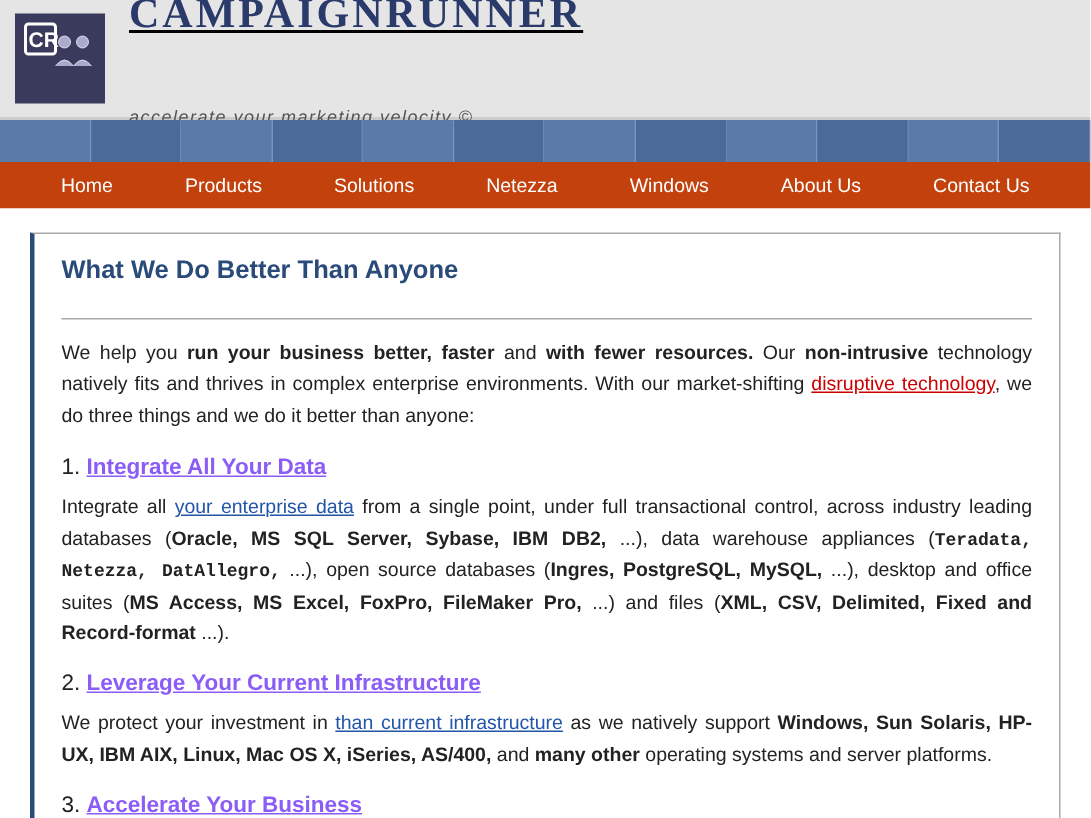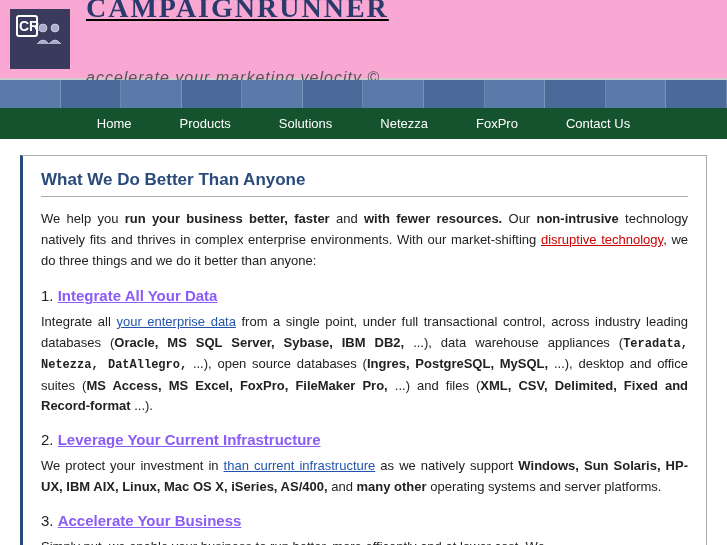--- a/index.html
+++ b/index.html
@@ -2,21 +2,21 @@
 <html><head>
   <meta charset="utf-8">
   <style>
     * { margin: 0; padding: 0; box-sizing: border-box; }
     body { font-family: Arial, sans-serif; font-size: 13px; background: #fff; width: 727px; }
 
     
     #header {
       display: flex;
       align-items: center;
-      background: #f9a8d4;
+      background: #e5e5e5;
       padding: 8px 10px;
       border-bottom: 2px solid #ccc;
       height: 80px;
     }
     #logo-icon {
       width: 60px;
       height: 60px;
       background: #3a3a5c;
       display: flex;
       align-items: center;
@@ -28,21 +28,21 @@
     #brand-text { display: flex; flex-direction: column; text-decoration: underline; }
     #brand-name {
       font-size: 28px;
       font-weight: bold;
       color: #2a3a6a;
       letter-spacing: 2px;
       font-family: Georgia, serif;
       text-transform: uppercase;
     }
     #brand-tagline {
-      font-size: 16px;
+      font-size: 12px;
       color: #555;
       font-style: italic;
       letter-spacing: 1px;
       margin-top: 45px;
     }
 
     
     #photo-strip {
       height: 28px;
       background: #4a6a9a;
@@ -52,21 +52,21 @@
     .strip-segment {
       flex: 1;
       height: 28px;
       border-right: 1px solid rgba(255,255,255,0.2);
     }
     .strip-segment:nth-child(odd) { background: #5a7aaa; }
     .strip-segment:nth-child(even) { background: #4a6a9a; }
 
     
     #nav {
-      background: #14532d;
+      background: #c2410c;
       display: flex;
       justify-content: center;
       gap: 12px;
       padding: 0;
     }
     .nav-item {
       color: #fff;
       padding: 8px 18px;
       font-size: 13px;
       cursor: pointer;
@@ -87,21 +87,21 @@
       max-width: 690px;
       margin: 0 auto;
     }
 
     #page-heading {
       font-size: 17px;
       color: #2a4a7a;
       font-weight: bold;
       margin-bottom: 12px;
       border-bottom: 1px solid #aaa;
-      padding-bottom: 6px;
+      padding-bottom: 22px;
     }
 
     #intro-text {
       font-size: 13px;
       color: #222;
       line-height: 1.6;
       text-align: justify;
       margin-bottom: 16px;
     }
     .bold { font-weight: bold; }
@@ -166,21 +166,22 @@
   <div class="strip-segment"></div>
   <div class="strip-segment"></div>
   <div class="strip-segment"></div>
 </div>
 
 <nav id="nav">
   <a class="nav-item">Home</a>
   <a class="nav-item">Products</a>
   <a class="nav-item">Solutions</a>
   <a class="nav-item">Netezza</a>
-  <a class="nav-item">FoxPro</a>
+  <a class="nav-item">Windows</a>
+  <a class="nav-item">About Us</a>
   <a class="nav-item">Contact Us</a>
 </nav>
 
 <div id="main">
   <div id="content-box">
 
     <div id="page-heading">What We Do Better Than Anyone</div>
 
     <div id="intro-text">
       We help you <span class="bold">run your business better, faster</span> and <span class="bold">with fewer resources.</span> Our <span class="bold">non-intrusive</span> technology natively fits and thrives in complex enterprise environments. With our market-shifting <span class="link-style">disruptive technology</span>, we do three things and we do it better than anyone:

